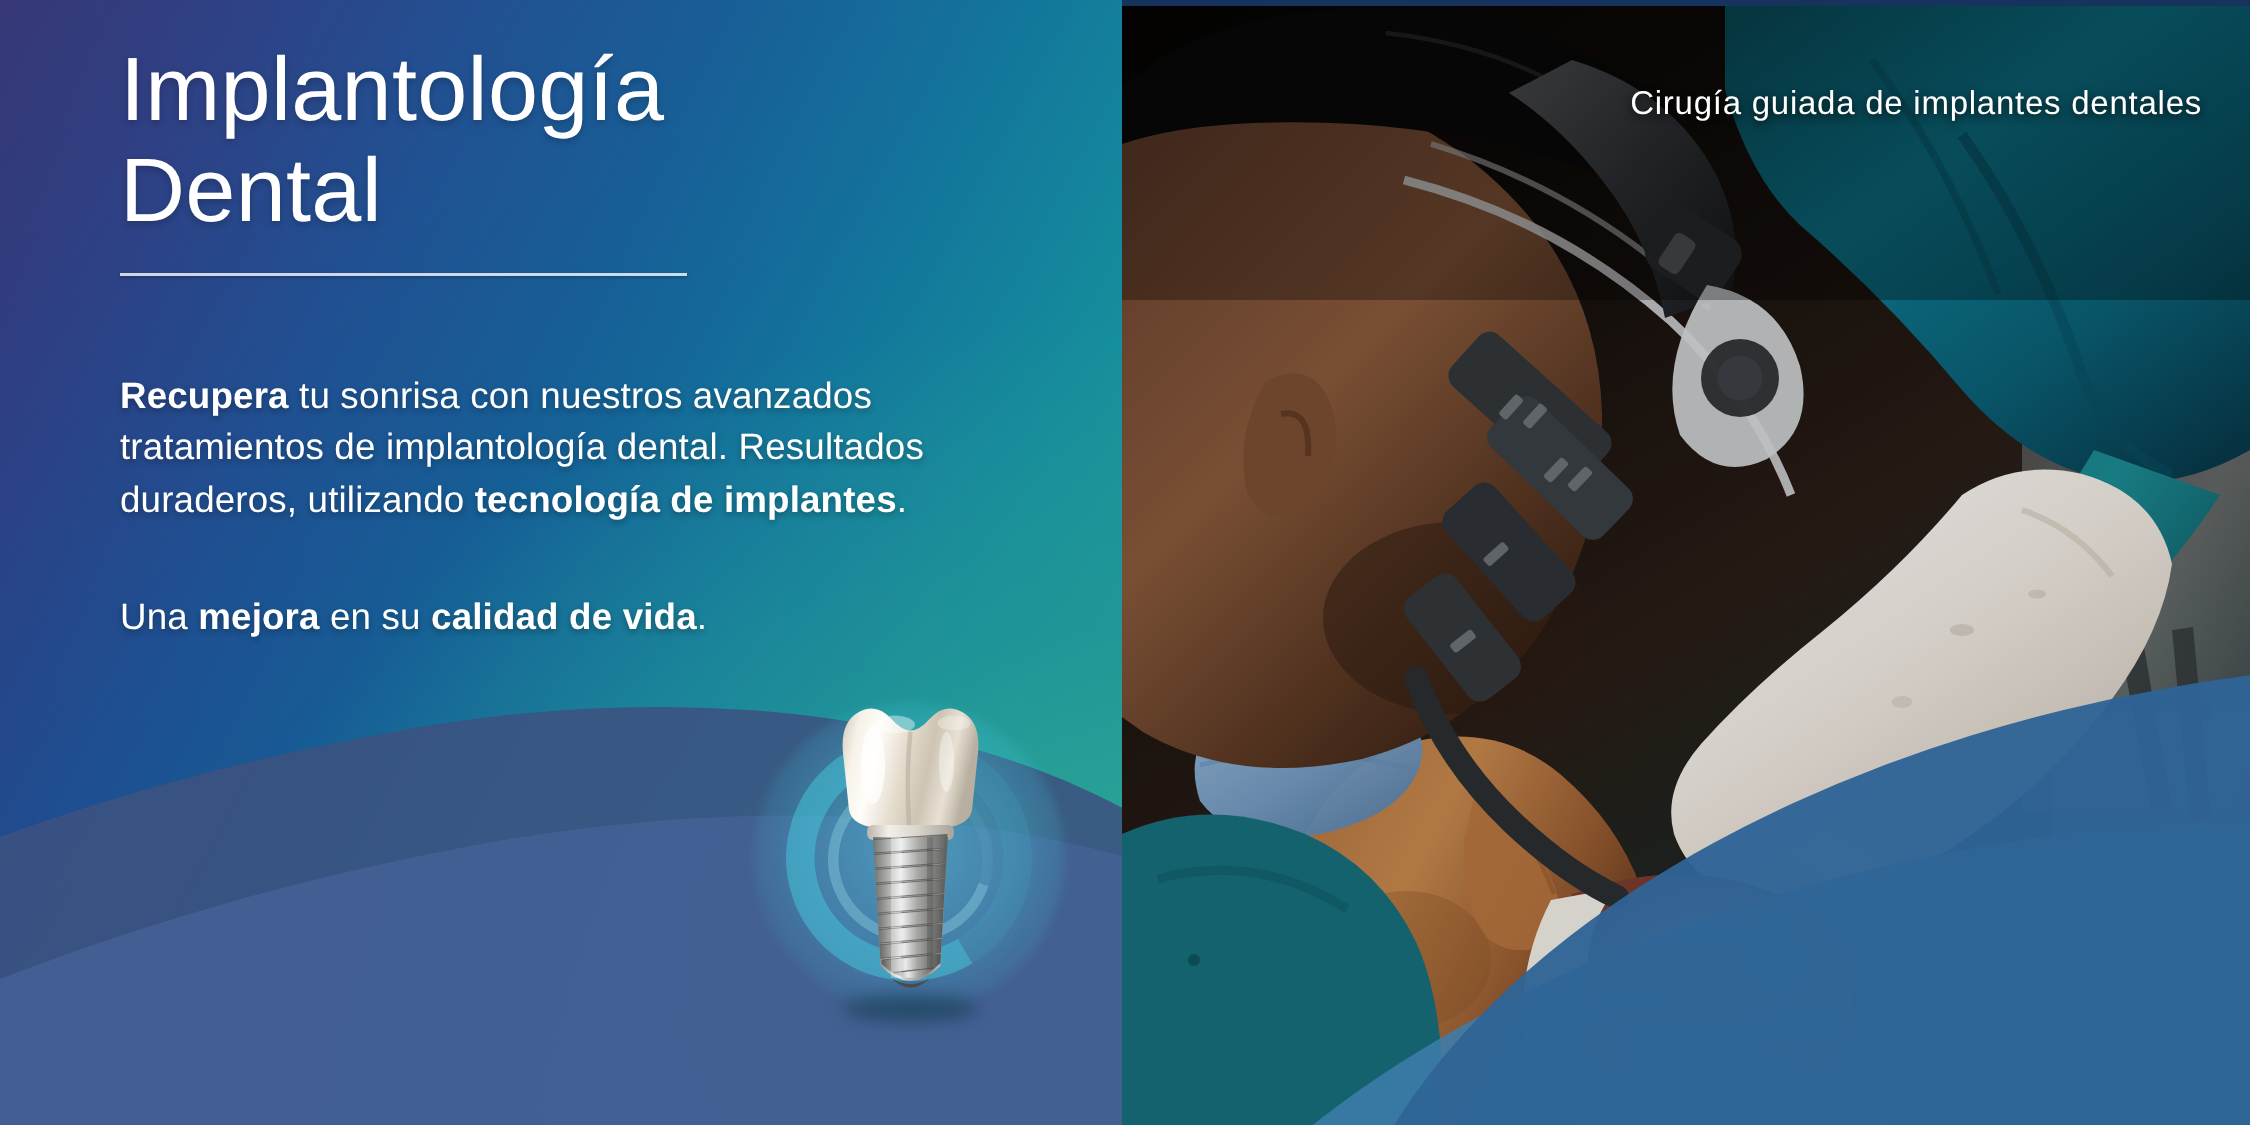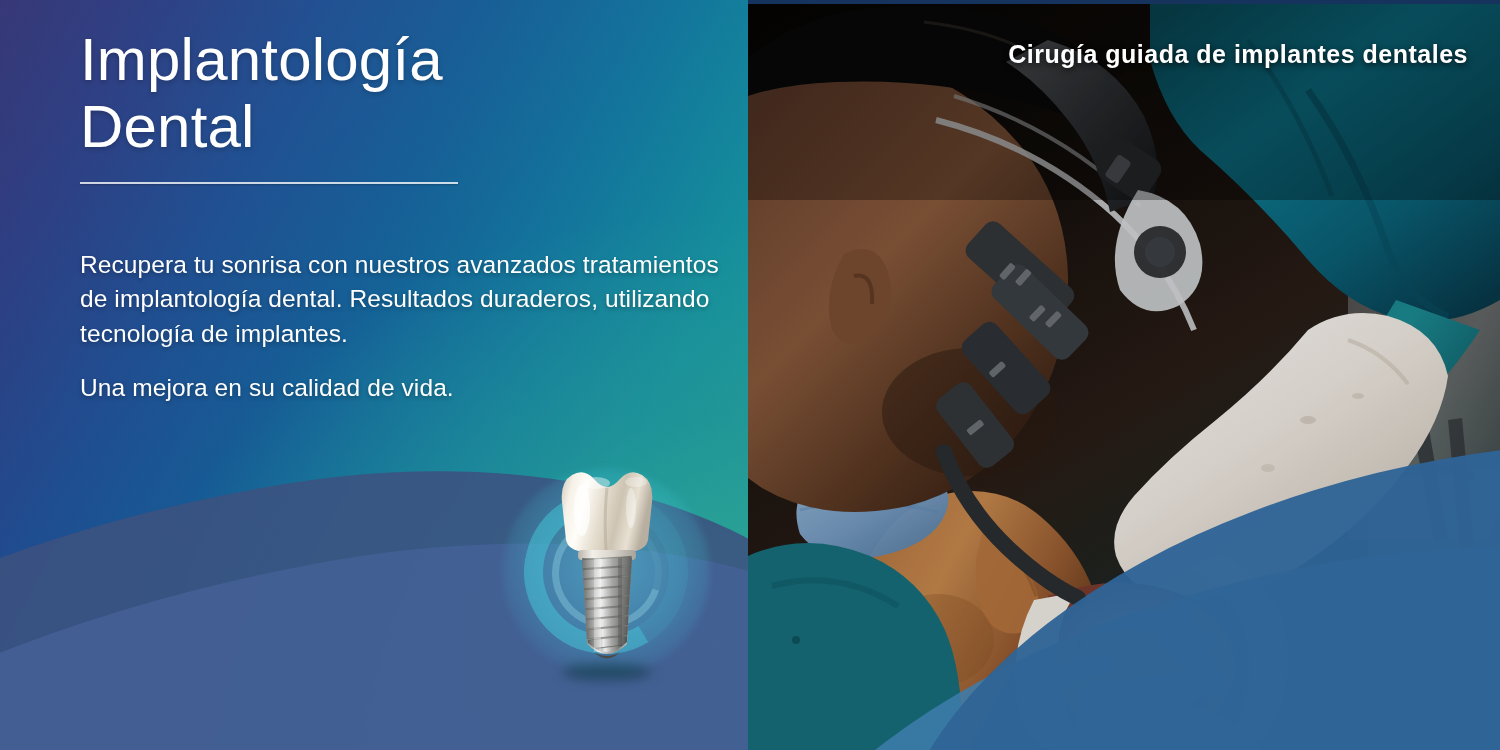--- a/index.html
+++ b/index.html
@@ -85,22 +85,22 @@
   
   .body-copy { position:absolute; left:80px; top:248px; width:640px; }
   .body-line {
     font-size:24.5px;
     font-weight:300;
     line-height:1.40;
     color:#ffffff;
     text-shadow:0 2px 4px rgba(0,0,0,0.30);
     letter-spacing:0.1px;
   }
-  .body-line b { font-weight:400;text-align:right; }
-  .body-para-2 { margin-top:20px; }
+  .body-line b { font-weight:700;text-align:right; }
+  .body-para-2 { margin-top:44px; }
 
   
   .implant-wrap {
     position:absolute;
     left:494px; top:462px;
     width:226px; height:232px;
   }
   
   .implant-glow {
     position:absolute; left:8px; top:6px;
@@ -147,24 +147,24 @@
     background:#0a0706;
   }
   .photo-top-border {
     position:absolute; left:0; top:0;
     width:752px; height:4px;
     background:#16335e;
     z-index:6;
   }
   .photo-caption {
     position:absolute;
-    right:32px; top:40px;
+    right:32px; top:56px;
     z-index:5;
-    font-size:25px;
-    font-weight:700;
+    font-size:22px;
+    font-weight:400;
     letter-spacing:0.5px;
     color:#ffffff;
     text-shadow:0 2px 6px rgba(0,0,0,0.75);
     white-space:nowrap;
   }
 
   
   .wave-right-a {
     position:absolute;
     left:140px; top:452px;

